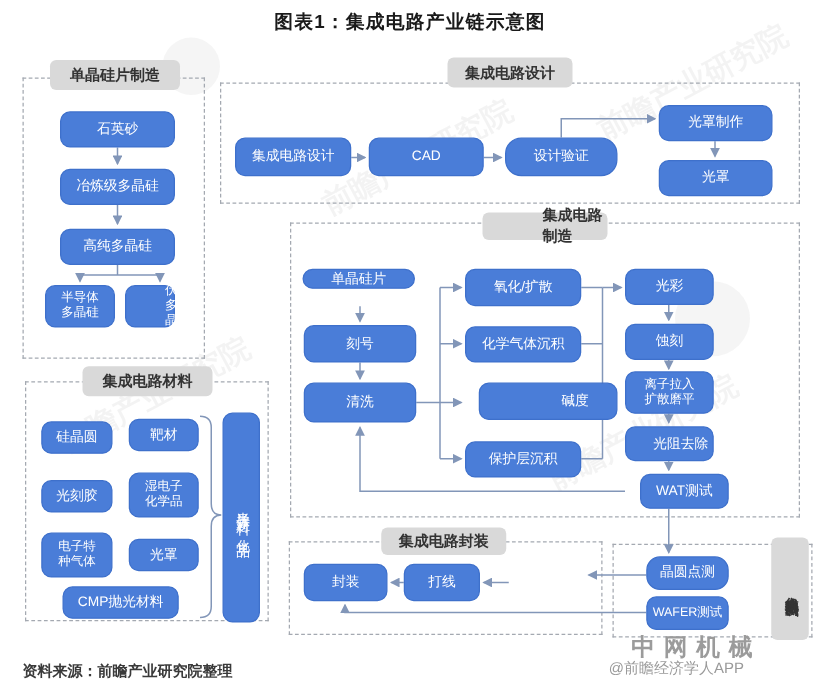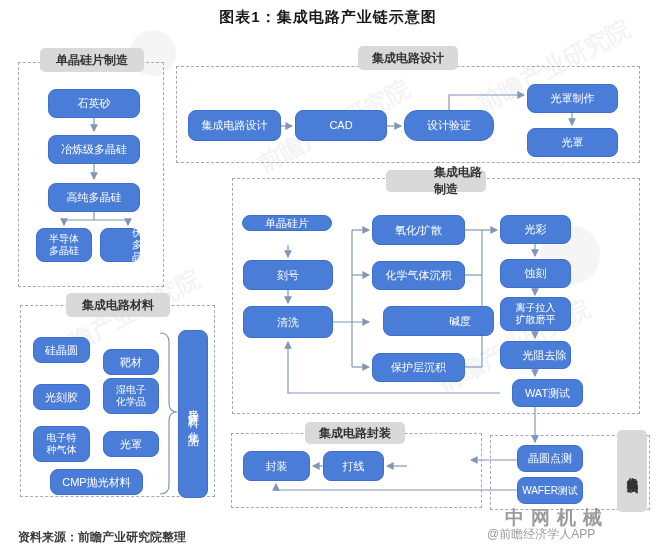--- a/index.html
+++ b/index.html
@@ -120,37 +120,37 @@
   <div class="box" style="left:500px;top:215px;width:71px;height:29px;">光彩</div>
   <div class="box" style="left:500px;top:259px;width:71px;height:29px;">蚀刻</div>
   <div class="box small" style="left:500px;top:297px;width:71px;height:34px;">离子拉入
 扩散磨平</div>
   <div class="box" style="left:500px;top:341px;width:71px;height:28px;padding-left:20px;">光阻去除</div>
   <div class="box" style="left:500px;top:379px;width:71px;height:28px;margin-left:12px;">WAT测试</div>
 
   <div class="sec" style="left:20px;top:305px;width:195px;height:192px;"></div>
   <div class="seclabel" style="left:66px;top:293px;width:104px;height:24px;">集成电路材料</div>
   <div class="box" style="left:33px;top:337px;width:57px;height:26px;">硅晶圆</div>
-  <div class="box" style="left:103px;top:349px;width:56px;height:26px;">靶材</div>
+  <div class="box" style="left:103px;top:335px;width:56px;height:26px;">靶材</div>
   <div class="box" style="left:33px;top:384px;width:57px;height:26px;">光刻胶</div>
   <div class="box small" style="left:103px;top:378px;width:56px;height:36px;">湿电子
 化学品</div>
   <div class="box small" style="left:33px;top:426px;width:57px;height:36px;">电子特
 种气体</div>
   <div class="box" style="left:103px;top:431px;width:56px;height:26px;">光罩</div>
   <div class="box" style="left:50px;top:469px;width:93px;height:26px;">CMP抛光材料</div>
   <div class="box vtext" style="left:178px;top:330px;width:30px;height:168px;">半导体材料、化学品</div>
 
   <div class="sec" style="left:231px;top:433px;width:251px;height:75px;"></div>
   <div class="seclabel" style="left:305px;top:422px;width:100px;height:22px;">集成电路封装</div>
   <div class="box" style="left:243px;top:451px;width:67px;height:30px;">封装</div>
   <div class="box" style="left:323px;top:451px;width:61px;height:30px;">打线</div>
 
   <div class="sec" style="left:490px;top:435px;width:160px;height:75px;"></div>
   <div class="seclabel vlabel" style="left:617px;top:430px;width:30px;height:82px;">集成电路测试</div>
-  <div class="box" style="left:517px;top:445px;width:66px;height:27px;">晶圆点测</div>
+  <div class="box" style="left:517px;top:445px;width:66px;height:27px;border-radius:11px;">晶圆点测</div>
   <div class="box small" style="left:517px;top:477px;width:66px;height:27px;">WAFER测试</div>
 
   <div class="source">资料来源：前瞻产业研究院整理</div>
   <div class="wm-brand">中网机械</div>
   <div class="wm-credit">@前瞻经济学人APP</div>
 
 </div>
 
 </body></html>

